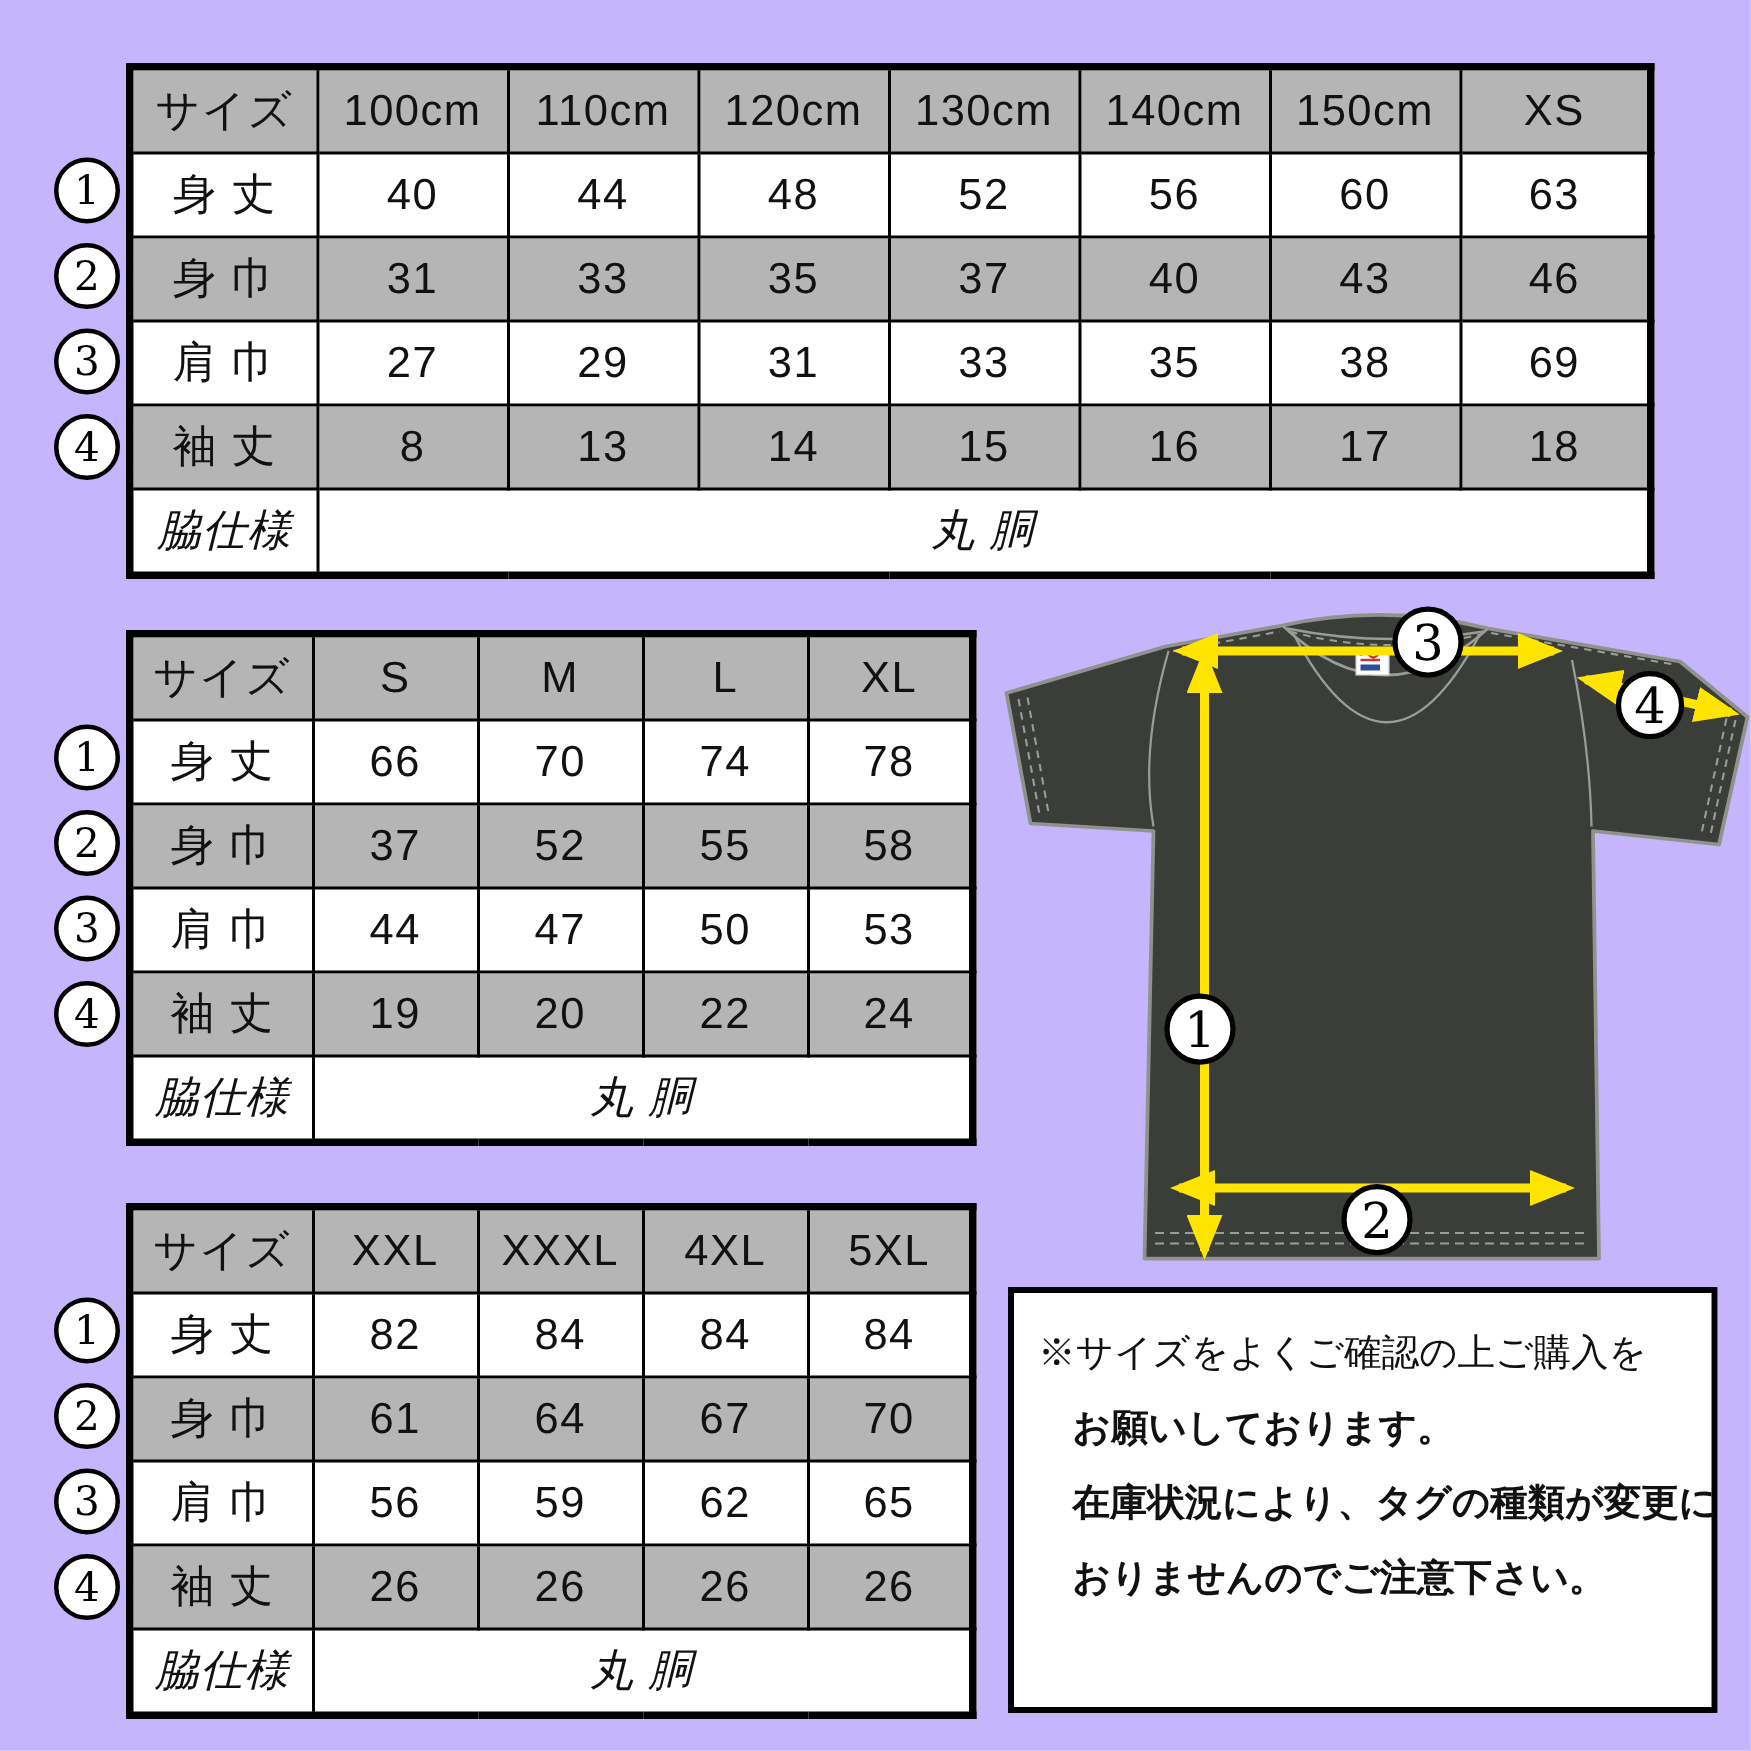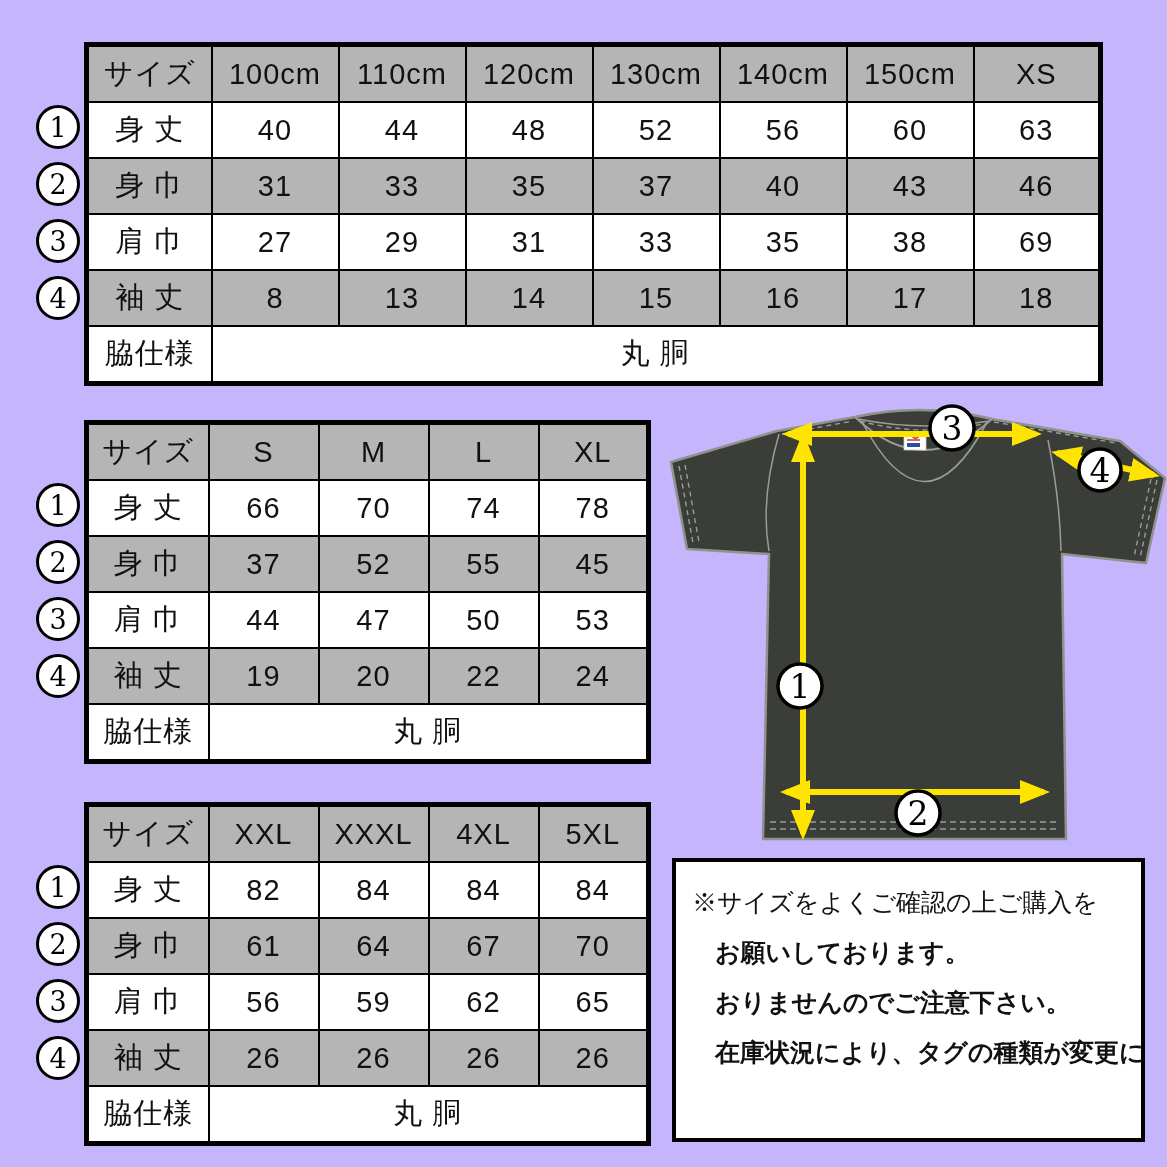--- a/index.html
+++ b/index.html
@@ -15,21 +15,21 @@
   }
   .sizetable th,.sizetable td{
     border:2px solid #000;height:54px;padding:0;
     text-align:center;vertical-align:middle;
     font-size:29px;font-weight:normal;letter-spacing:1px;
     overflow:hidden;white-space:nowrap;
   }
   .sizetable thead tr{background:#b5b5b5;}
   .sizetable tbody tr:nth-child(even){background:#b5b5b5;}
   .sizetable tbody tr:nth-child(odd){background:#ffffff;}
-  .sizetable tbody tr:last-child{background:#ffffff;}
+  .sizetable tbody tr:last-child{background:#ffffff;font-style:italic;}
   
   .cnum{
     position:absolute;left:36px;width:38px;height:38px;
     border:3px solid #000;border-radius:50%;background:#fff;
     display:flex;align-items:center;justify-content:center;
     font-family:"DejaVu Serif",serif;font-size:27px;line-height:1;color:#000;
   }
   
   .notebox{
     position:absolute;left:672px;top:858px;width:473px;height:284px;
@@ -148,21 +148,21 @@
           <td>66</td>
           <td>70</td>
           <td>74</td>
           <td>78</td>
         </tr>
         <tr>
           <th>身 巾</th>
           <td>37</td>
           <td>52</td>
           <td>55</td>
-          <td>45</td>
+          <td>58</td>
         </tr>
         <tr>
           <th>肩 巾</th>
           <td>44</td>
           <td>47</td>
           <td>50</td>
           <td>53</td>
         </tr>
         <tr>
           <th>袖 丈</th>
@@ -288,17 +288,17 @@
     </g>
     <g>
       <circle cx="918" cy="813" r="22" fill="#ffffff" stroke="#000000" stroke-width="3.5"></circle>
       <text class="marker-digit" x="918" y="825">2</text>
     </g>
   </svg>
 
   <div class="notebox">
     <div class="nline">※サイズをよくご確認の上ご購入を</div>
     <div class="nline indent">お願いしております。</div>
+    <div class="nline indent">在庫状況により、タグの種類が変更に</div>
     <div class="nline indent">おりませんのでご注意下さい。</div>
-    <div class="nline indent">在庫状況により、タグの種類が変更に</div>
   </div>
 
 </div>
 
 </body></html>

